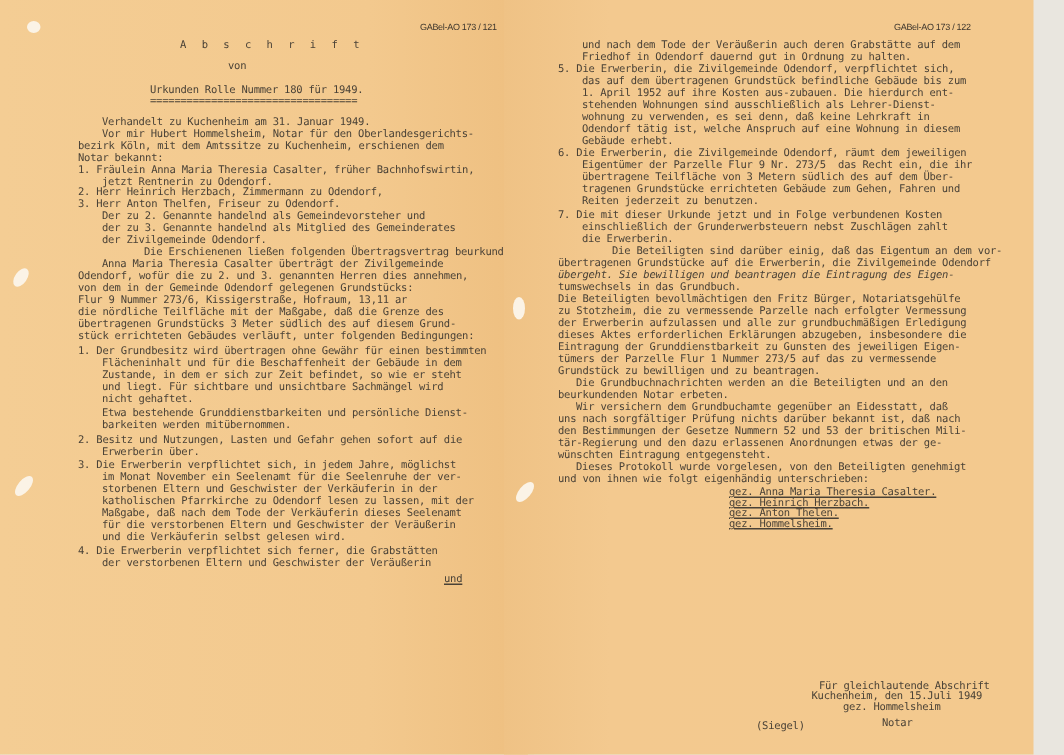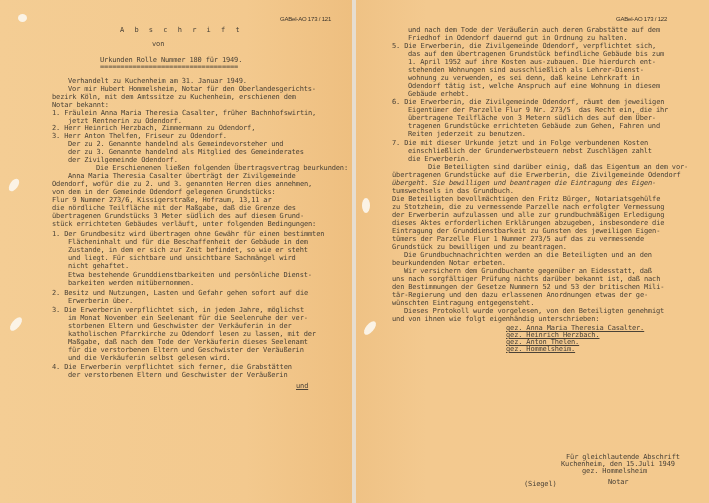--- a/index.html
+++ b/index.html
@@ -1,20 +1,20 @@
 <!DOCTYPE html>
 <html><head>
 <meta charset="utf-8">
 <style>
   html, body { margin:0; padding:0; }
   body { width:709px; height:503px; background:#e9e6df; position:relative; overflow:hidden;
          font-family:"DejaVu Sans Mono", "Liberation Mono", monospace; color:#4a4237; }
   .page { position:absolute; top:0; height:503px; background:#f3c98f; overflow:hidden; }
   .page.left { left:0; width:352px; background:linear-gradient(90deg,#f4cd94 0%,#f3c98e 70%,#eebf80 100%); }
-  .page.right { left:356px; width:353px; background:linear-gradient(90deg,#efc285 0%,#f3c98f 20%,#f3c98e 100%); }
+  .page.right { left:336px; width:353px; background:linear-gradient(90deg,#efc285 0%,#f3c98f 20%,#f3c98e 100%); }
   .gap { position:absolute; left:352px; top:0; width:4px; height:503px; background:#e6ddd0; }
   .archive { position:absolute; font-family:"Liberation Sans", sans-serif; font-size:6px; color:#3c352c; letter-spacing:-0.2px; }
   .line { position:absolute; font-size:7px; line-height:8px; white-space:pre; letter-spacing:-0.15px; }
   .title { letter-spacing:3px; }
   .u { text-decoration:underline; }
   .hole { position:absolute; background:#fbf3e6; border-radius:50%; }
 </style>
 </head>
 <body>
 

